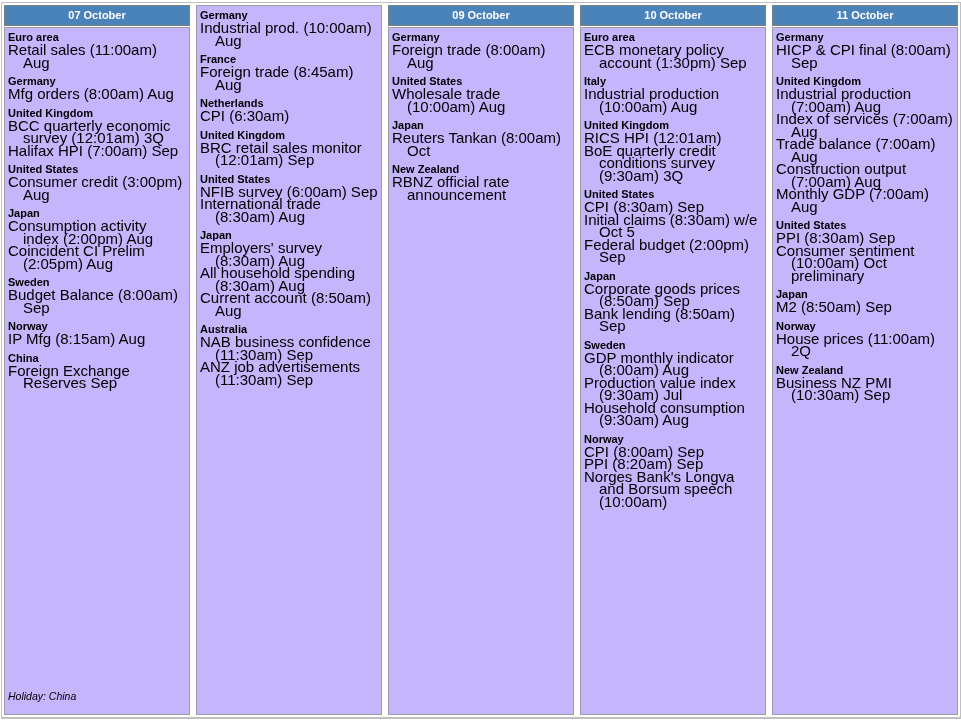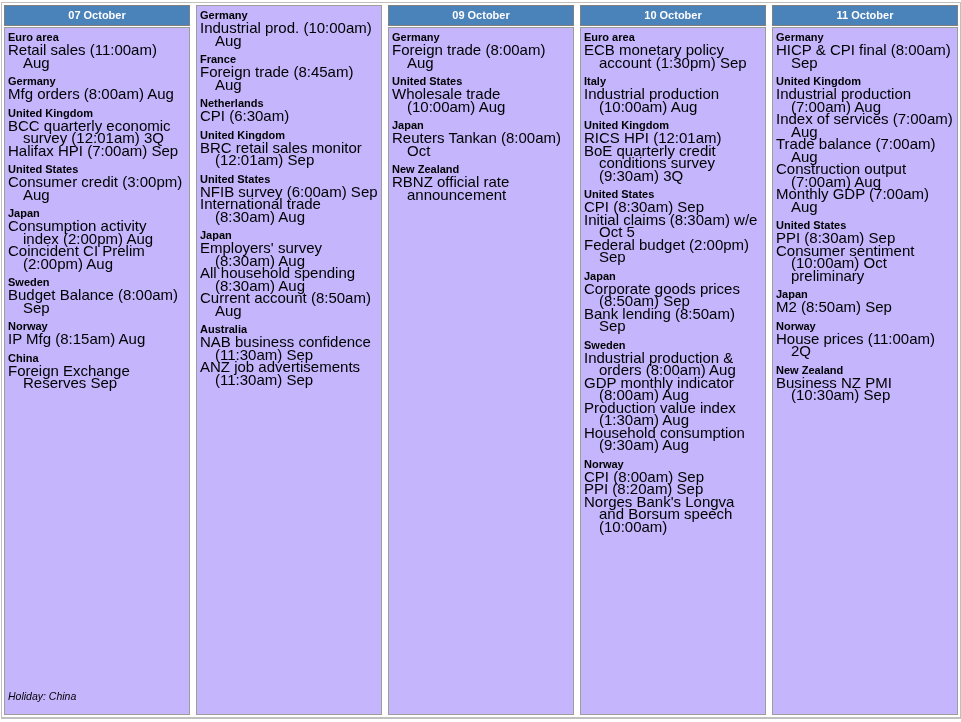--- a/index.html
+++ b/index.html
@@ -101,21 +101,21 @@
             <div class="event">BCC quarterly economic survey (12:01am) 3Q</div>
             <div class="event">Halifax HPI (7:00am) Sep</div>
           </div>
           <div class="group">
             <div class="country">United States</div>
             <div class="event">Consumer credit (3:00pm) Aug</div>
           </div>
           <div class="group">
             <div class="country">Japan</div>
             <div class="event">Consumption activity index (2:00pm) Aug</div>
-            <div class="event">Coincident CI Prelim (2:00pm) Aug</div>
+            <div class="event">Coincident CI Prelim (2:05pm) Aug</div>
           </div>
           <div class="group">
             <div class="country">Sweden</div>
             <div class="event">Budget Balance (8:00am) Sep</div>
           </div>
           <div class="group">
             <div class="country">Norway</div>
             <div class="event">IP Mfg (8:15am) Aug</div>
           </div>
           <div class="group">
@@ -204,23 +204,22 @@
             <div class="event">Initial claims (8:30am) w/e Oct 5</div>
             <div class="event">Federal budget (2:00pm) Sep</div>
           </div>
           <div class="group">
             <div class="country">Japan</div>
             <div class="event">Corporate goods prices (8:50am) Sep</div>
             <div class="event">Bank lending (8:50am) Sep</div>
           </div>
           <div class="group">
             <div class="country">Sweden</div>
-            <div class="event">Industrial production &amp; orders (8:00am) Aug</div>
             <div class="event">GDP monthly indicator (8:00am) Aug</div>
-            <div class="event">Production value index (1:30am) Aug</div>
+            <div class="event">Production value index (9:30am) Jul</div>
             <div class="event">Household consumption (9:30am) Aug</div>
           </div>
           <div class="group">
             <div class="country">Norway</div>
             <div class="event">CPI (8:00am) Sep</div>
             <div class="event">PPI (8:20am) Sep</div>
             <div class="event">Norges Bank's Longva and Borsum speech (10:00am)</div>
           </div>
         </div>
       </div>

